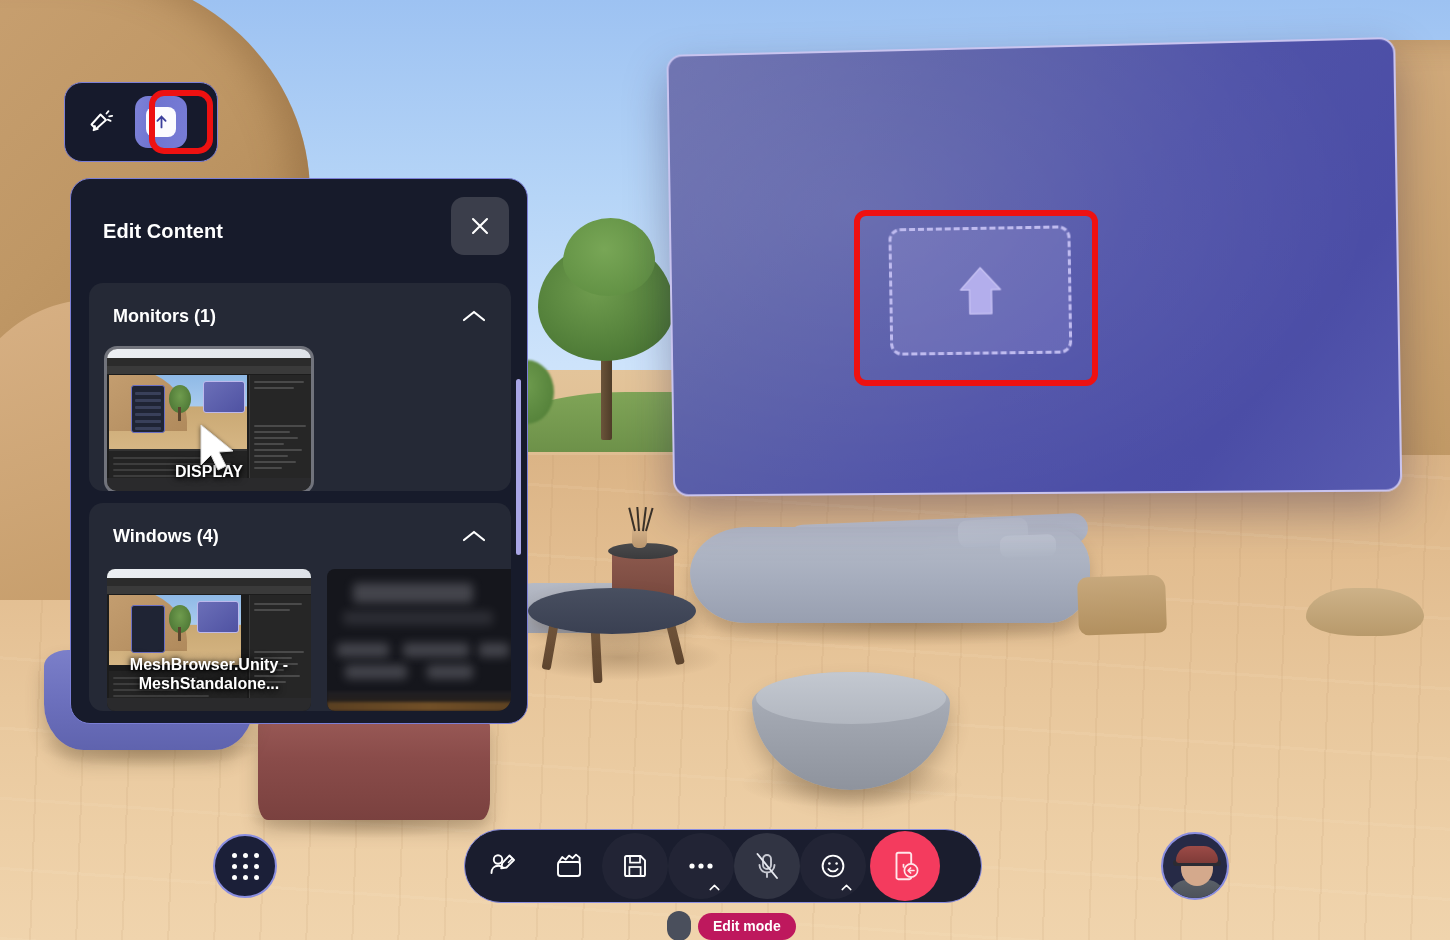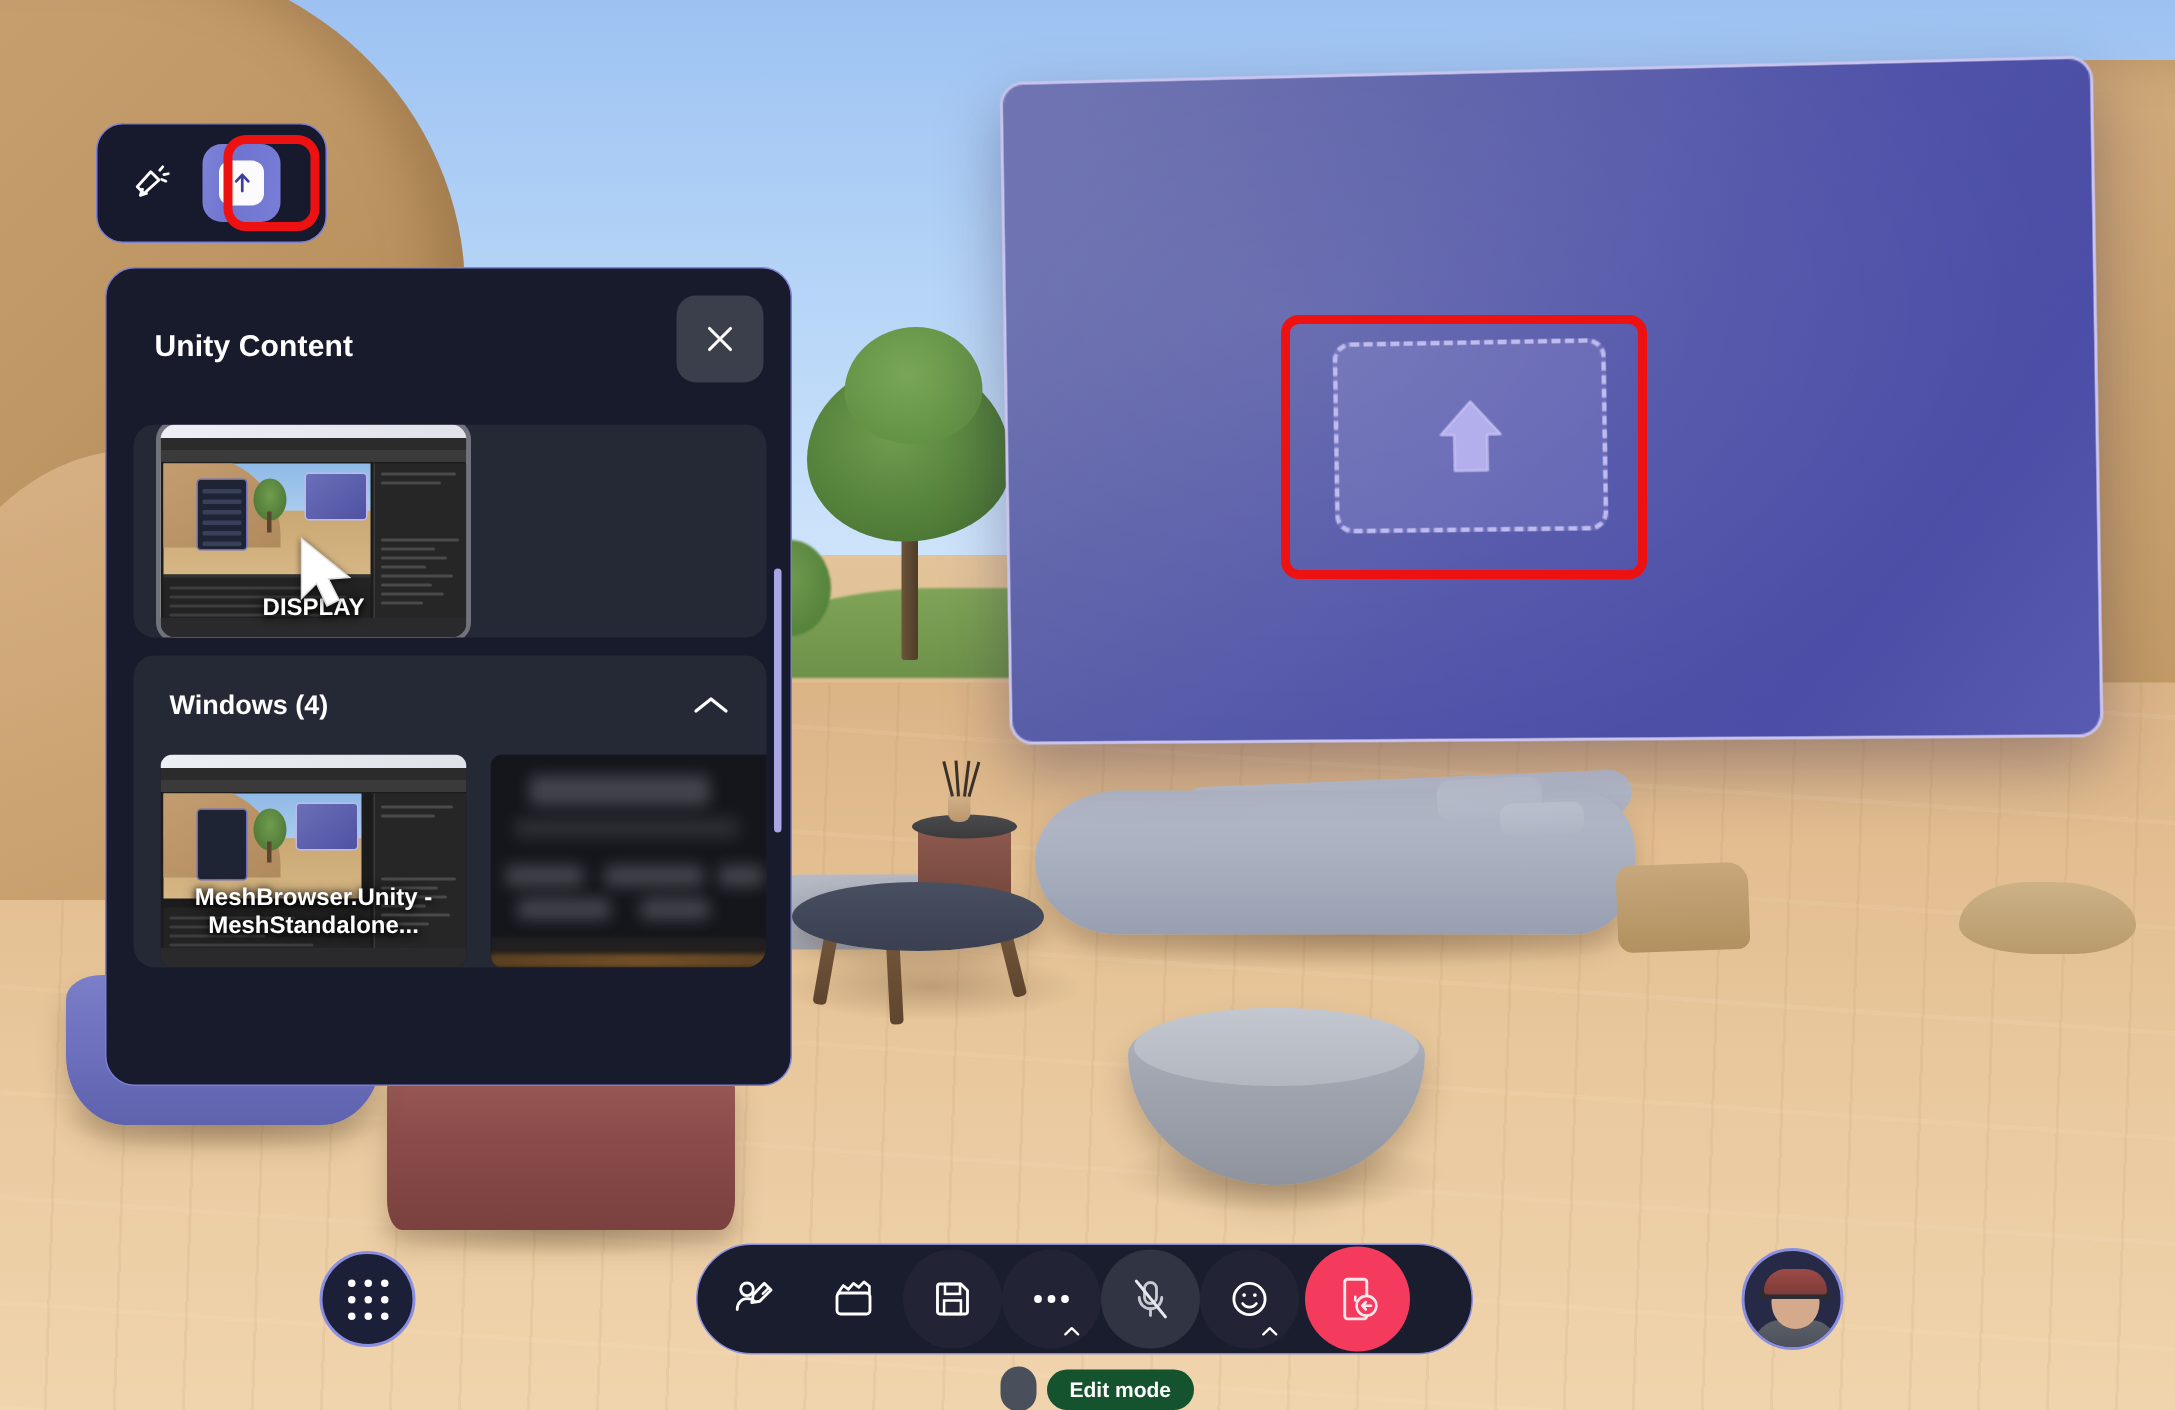--- a/index.html
+++ b/index.html
@@ -440,21 +440,21 @@
 
   .edit-mode-wrap {
     position: absolute; left: 667px; top: 911px;
     display: flex; align-items: center; gap: 7px;
   }
   .edit-knob {
     width: 24px; height: 30px; border-radius: 12px;
     background: #4a4f5c;
   }
   .edit-pill {
-    background: #14532d;
+    background: #be185d;
     color: #ffffff;
     font-size: 14px; font-weight: bold;
     padding: 5px 15px 6px;
     border-radius: 14px;
     cursor: pointer;
   }
 
   svg { display: block; }
 </style>
 </head>
@@ -534,31 +534,37 @@
         </svg>
       </div>
     </div>
 
   </div>
   <div class="anno anno-btn"></div>
 
   <div class="share-panel">
 
     <div class="sp-header">
-      <div class="sp-title">Unity Content</div>
+      <div class="sp-title">Edit Content</div>
       <div class="sp-close">
         <svg width="24" height="24" viewBox="0 0 24 24">
           <path d="M5 5 L19 19 M19 5 L5 19" stroke="#ffffff" stroke-width="2.1" stroke-linecap="round"></path>
         </svg>
       </div>
     </div>
 
     <div class="sp-body">
 
       <div class="sp-section">
+        <div class="sp-sec-head">
+          <span class="sp-sec-title">Monitors (1)</span>
+          <svg width="26" height="15" viewBox="0 0 26 15">
+            <path d="M3 11 L13 3 L23 11" fill="none" stroke="#ffffff" stroke-width="2.2" stroke-linecap="round" stroke-linejoin="round"></path>
+          </svg>
+        </div>
         <div class="sp-thumbs">
 
           <div class="thumb selected">
             <div class="unity-shot">
               <div class="us-titlebar"></div>
               <div class="us-menubar"></div>
               <div class="us-toolbar"></div>
               <div class="us-scene">
                 <div class="us-arch"></div>
                 <div class="us-tree"></div>

